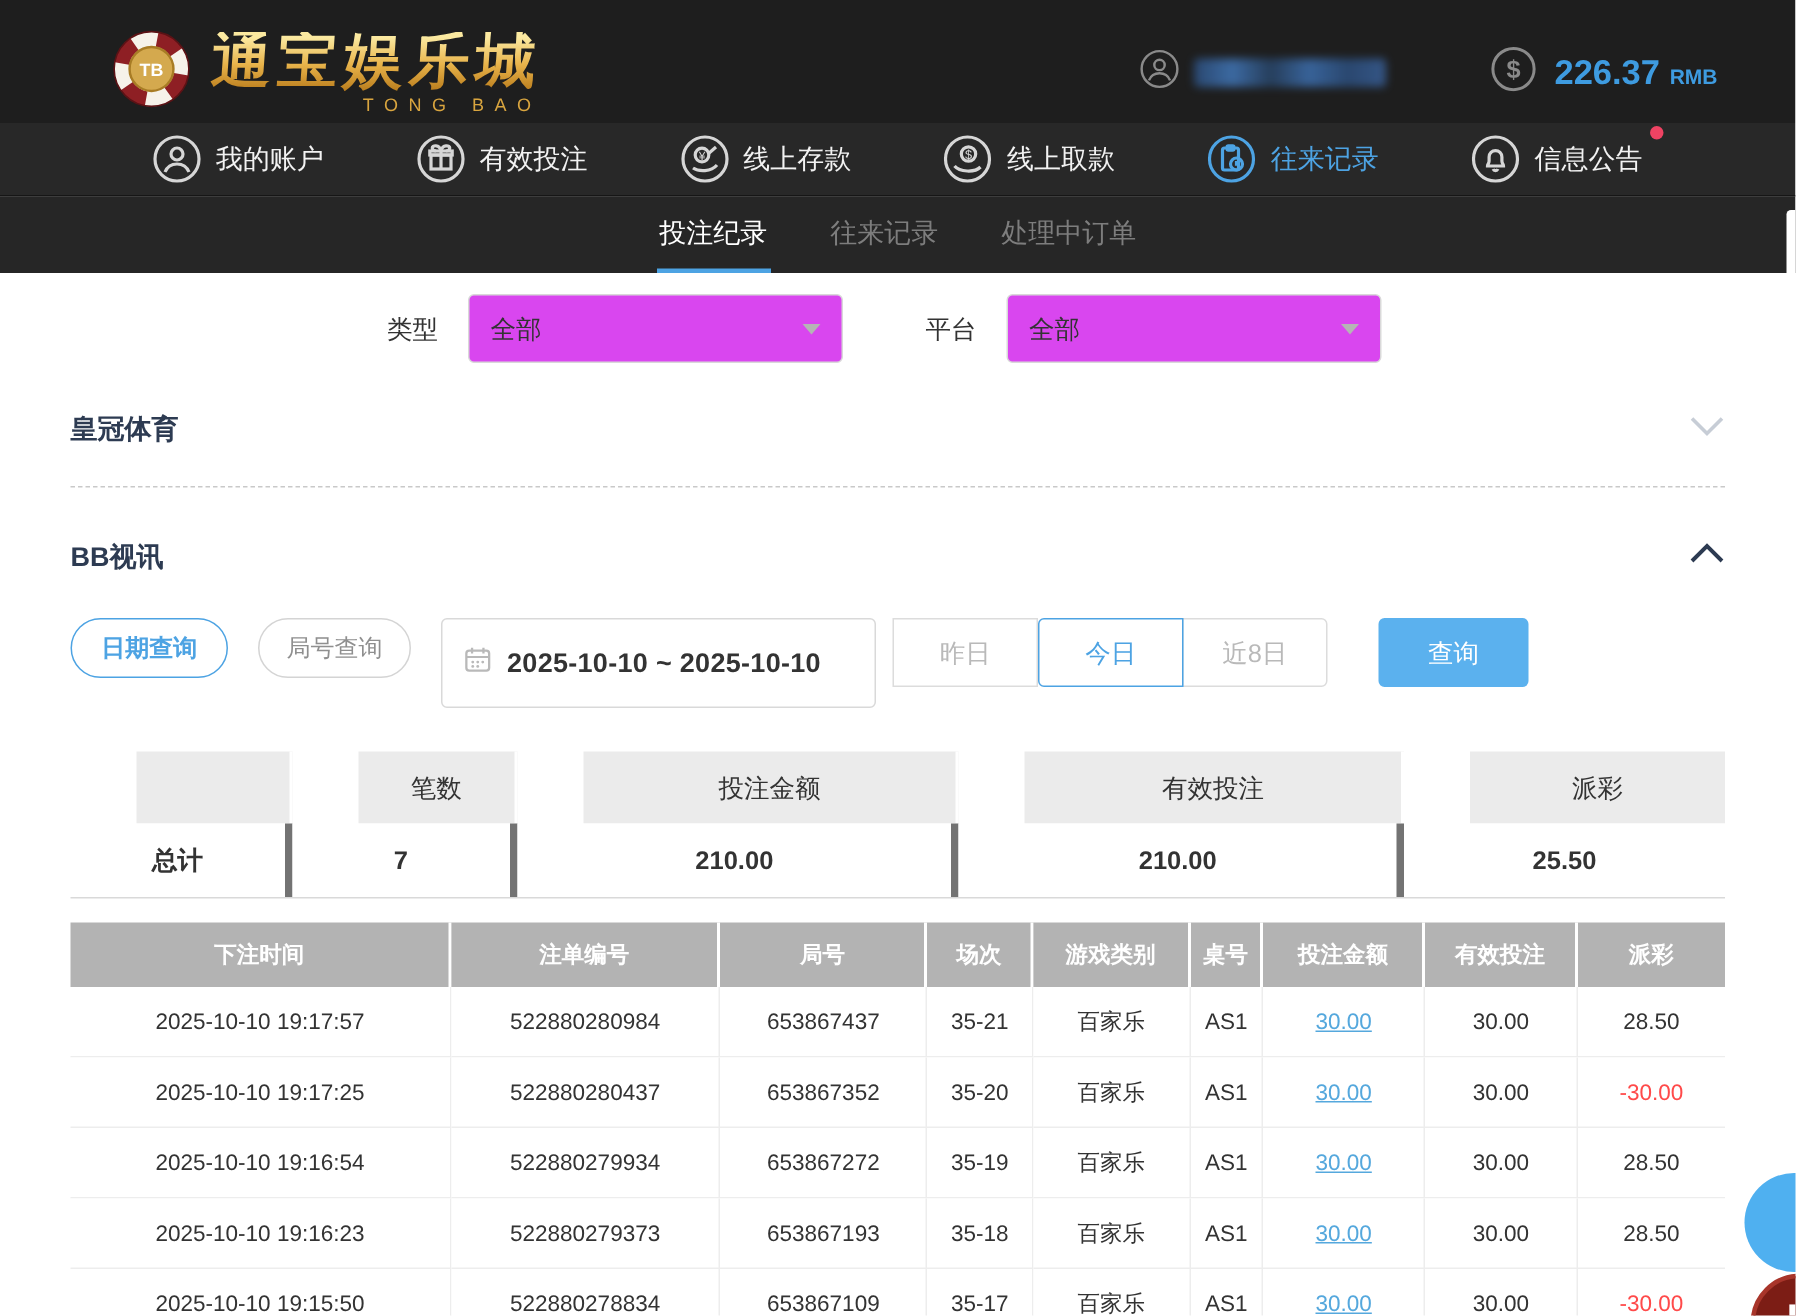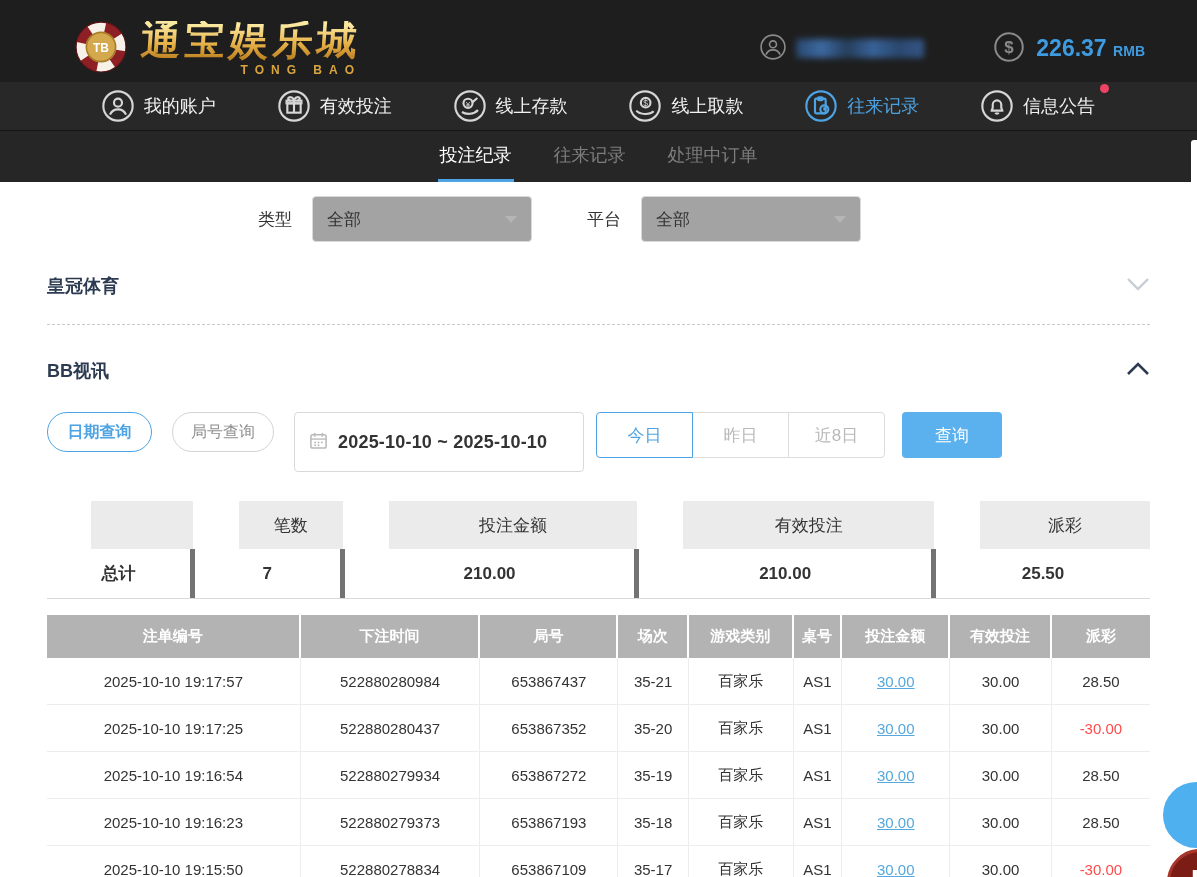--- a/index.html
+++ b/index.html
@@ -11,21 +11,21 @@
   .top-header { height:82px; background:#1e1e1e; display:flex; align-items:center;
     padding:15px 52px 0 75px; }
   .logo { display:flex; align-items:center; gap:14px; cursor:pointer; }
   .brand-text { display:flex; flex-direction:column; align-items:flex-end; }
   .brand-cn { font-size:40px; font-weight:bold; letter-spacing:4px; line-height:1;
     font-family:"Liberation Serif","DejaVu Serif",serif;
     background:linear-gradient(180deg,#fbe9a0 10%,#e8b34a 55%,#b97c1c 100%);
     -webkit-background-clip:text; background-clip:text; color:transparent;
     transform:skewX(-4deg); }
   .brand-en { font-size:12px; letter-spacing:7px; color:#d9a53f; margin-top:2px;
-    font-weight:bold; }
+    font-weight:normal; }
   .header-right { margin-left:auto; display:flex; align-items:center; gap:70px; }
   .user-block { display:flex; align-items:center; gap:10px; cursor:pointer; }
   .redacted-name { width:128px; height:19px; border-radius:3px;
     background:linear-gradient(90deg,#2b4a74,#3e6ea9 20%,#27405f 40%,#3a67a0 60%,#2b4a74 80%,#36598c);
     filter:blur(3px); opacity:.95; }
   .balance-block { display:flex; align-items:center; gap:12px; }
   .balance-amount { color:#3e9be0; font-size:23px; font-weight:bold; }
   .balance-currency { color:#3e9be0; font-size:14px; font-weight:bold; margin-left:2px; }
   .icon-circle { stroke:#8a8a8a; fill:none; }
 
@@ -47,23 +47,23 @@
   .subtab { color:#7d7d7d; font-size:18px; cursor:pointer; display:flex;
     align-items:center; height:100%; border-bottom:3px solid transparent;
     padding:0 2px; }
   .subtab.active { color:#fff; border-bottom-color:#4da3e3; }
 
   
   .content { padding:0 47px; }
 
   .filter-row { display:flex; align-items:center; margin:14px 0 0 211px; }
   .filter-label { font-size:17px; color:#333; margin-right:20px; }
-  .select-box { width:220px; height:46px; border:1px solid #d9d9d9; border-radius:4px;
+  .select-box { width:250px; height:46px; border:1px solid #d9d9d9; border-radius:4px;
     display:flex; align-items:center; padding:0 14px; font-size:17px; color:#333;
-    cursor:pointer; background:#a3a3a3; }
+    cursor:pointer; background:#d946ef; }
   .select-box .caret { margin-left:auto; width:0; height:0; border-left:6px solid transparent;
     border-right:6px solid transparent; border-top:7px solid #b5b5b5; }
   .filter-gap { width:55px; }
 
   .section-header { display:flex; align-items:center; justify-content:space-between;
     margin-top:32px; cursor:pointer; }
   .section-title { font-size:18px; font-weight:bold; color:#2d3b52; }
   .dashed-divider { border:none; border-top:1px dashed #c9c9c9; margin-top:26px; }
   .section-header.bb { margin-top:34px; }
 
@@ -77,21 +77,21 @@
     border-radius:4px; display:flex; align-items:center; padding:0 14px; gap:10px;
     cursor:pointer; }
   .date-text { font-size:18px; color:#333; font-weight:600; letter-spacing:.2px; }
   .day-group { display:flex; margin-left:12px; }
   .day-btn { width:97px; height:46px; display:flex; align-items:center; justify-content:center;
     font-size:17px; background:#fff; border:1px solid #dcdcdc; color:#b9b9b9;
     cursor:pointer; margin-left:-1px; }
   .day-btn.first { border-radius:4px 0 0 4px; margin-left:0; }
   .day-btn.last { border-radius:0 4px 4px 0; }
   .day-btn.active { border:1px solid #4da3e3; color:#4da3e3; z-index:2; }
-  .query-btn { margin-left:17px; width:100px; height:46px; background:#5bb1ee;
+  .query-btn { margin-left:34px; width:100px; height:46px; background:#5bb1ee;
     color:#fff; font-size:17px; border:none; border-radius:4px; cursor:pointer;
     display:flex; align-items:center; justify-content:center; }
 
   
   .summary-table { margin-top:29px; border-bottom:1px solid #d9d9d9; }
   .sum-grid { display:grid; grid-template-columns:13.4% 13.6% 26.7% 26.9% auto; }
   .sum-head .cell { background:#ebebeb; height:48px; display:flex; align-items:center;
     justify-content:center; font-size:17px; color:#333; border-right:2px solid #fff;margin-left:44px; }
   .sum-head .cell:last-child { border-right:none; }
   .sum-body .cell { background:#fff; height:49px; display:flex; align-items:center;
@@ -294,22 +294,22 @@
           <circle cx="6.5" cy="12" r="1" fill="#b9b9b9"></circle>
             <circle cx="10" cy="12" r="1" fill="#b9b9b9"></circle>
           <circle cx="13.5" cy="12" r="1" fill="#b9b9b9"></circle>
             <circle cx="6.5" cy="15" r="1" fill="#b9b9b9"></circle>
           <circle cx="10" cy="15" r="1" fill="#b9b9b9"></circle>
         </svg>
       </span>
       <span class="date-text">2025-10-10 ~ 2025-10-10</span>
     </div>
     <div class="day-group">
+      <div class="day-btn">昨日</div>
       <div class="day-btn first active">今日</div>
-      <div class="day-btn">昨日</div>
       <div class="day-btn last">近8日</div>
     </div>
     <button class="query-btn">查询</button>
   </div>
 
   <div class="summary-table">
     <div class="sum-grid sum-head">
       <div class="cell"></div>
       <div class="cell">笔数</div>
       <div class="cell">投注金额</div>
@@ -320,22 +320,22 @@
       <div class="cell">总计</div>
       <div class="cell">7</div>
       <div class="cell">210.00</div>
       <div class="cell">210.00</div>
       <div class="cell">25.50</div>
     </div>
   </div>
 
   <div class="bet-table">
     <div class="bet-grid bet-head">
+        <div class="th">下注时间</div>
         <div class="th">注单编号</div>
-        <div class="th">下注时间</div>
         <div class="th">局号</div>
         <div class="th">场次</div>
         <div class="th">游戏类别</div>
         <div class="th">桌号</div>
         <div class="th">投注金额</div>
         <div class="th">有效投注</div>
         <div class="th">派彩</div>
       </div>
     <div>
         <div class="bet-grid bet-row">

